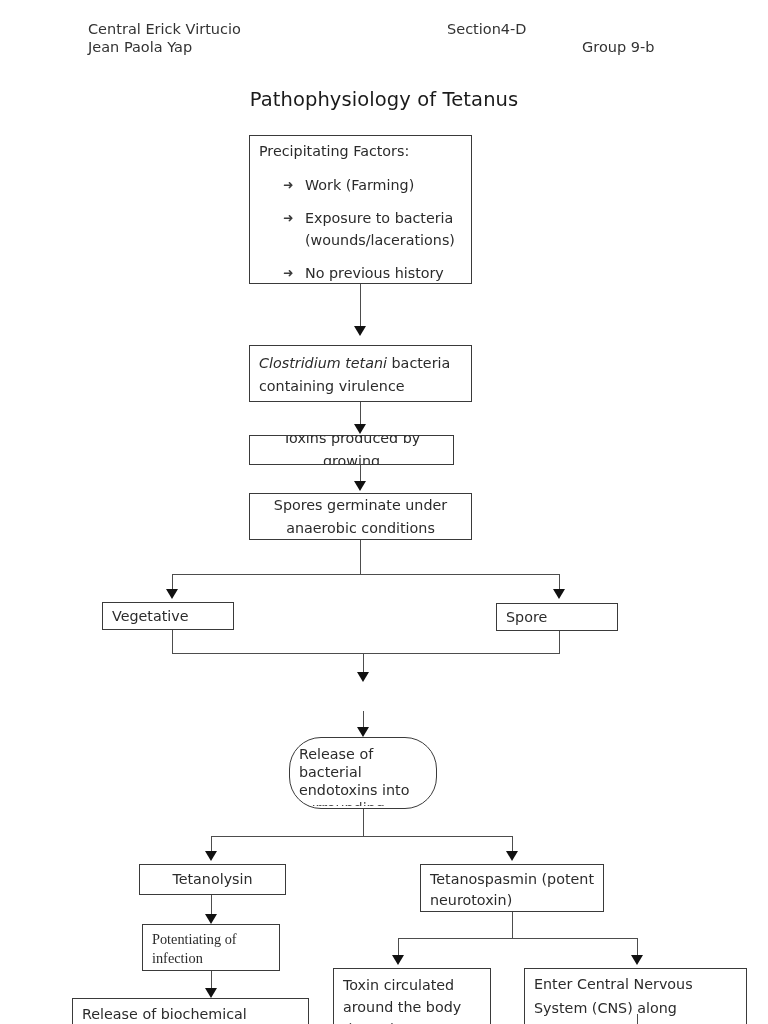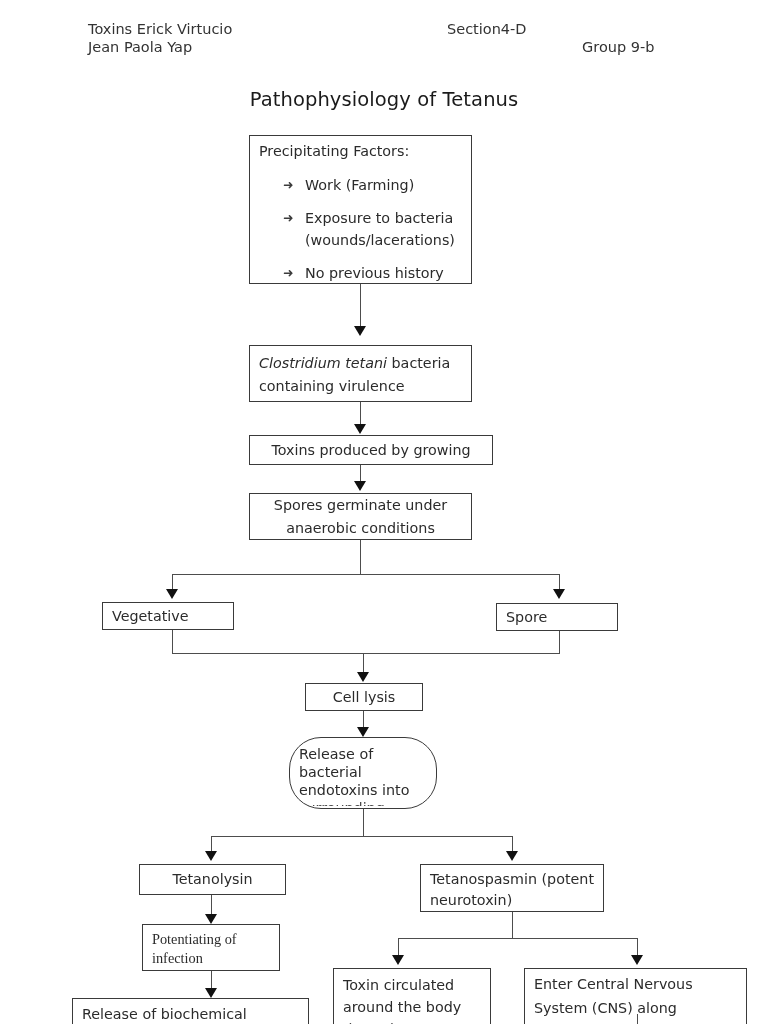--- a/index.html
+++ b/index.html
@@ -110,21 +110,21 @@
     border-left: 6.5px solid transparent;
     border-right: 6.5px solid transparent;
     border-top: 10px solid #111111;
   }
 </style>
 </head>
 <body>
 
 <div class="page">
 
-  <div class="hdr hdr-name1">Toxins Erick Virtucio</div>
+  <div class="hdr hdr-name1">Central Erick Virtucio</div>
   <div class="hdr hdr-name2">Jean Paola Yap</div>
   <div class="hdr hdr-sec">Section4-D</div>
   <div class="hdr hdr-grp">Group 9-b</div>
 
   <div class="title">Pathophysiology of Tetanus</div>
 
   <div class="box" style="left:249px; top:135px; width:223px; height:149px;">
     <div>Precipitating Factors:</div>
     <ul class="bullets">
       <li>
@@ -146,21 +146,21 @@
   <div class="vline" style="left:360px; top:284px; height:46px;"></div>
   <div class="arrow" style="left:353.5px; top:326px;"></div>
 
   <div class="box" style="left:249px; top:345px; width:223px; height:57px; padding-top:6px;">
     <span class="ital">Clostridium tetani</span><span>  bacteria containing virulence plasmids enter wound</span>
   </div>
 
   <div class="vline" style="left:360px; top:402px; height:28px;"></div>
   <div class="arrow" style="left:353.5px; top:424px;"></div>
 
-  <div class="box center vcenter" style="left:249px; top:435px; width:244px; height:30px;">
+  <div class="box center vcenter" style="left:249px; top:435px; width:205px; height:30px;">
     <span>Toxins produced by growing</span>
   </div>
 
   <div class="vline" style="left:360px; top:465px; height:23px;"></div>
   <div class="arrow" style="left:353.5px; top:481px;"></div>
 
   <div class="box center vcenter" style="left:249px; top:493px; width:223px; height:47px;">
     <span>Spores germinate under anaerobic conditions</span>
   </div>
 
@@ -178,23 +178,20 @@
   <div class="box vcenter" style="left:496px; top:603px; width:122px; height:28px;">
     <span>Spore</span>
   </div>
 
   <div class="vline" style="left:172px; top:630px; height:24px;"></div>
   <div class="vline" style="left:559px; top:631px; height:23px;"></div>
   <div class="hline" style="left:172px; top:653px; width:388px;"></div>
   <div class="vline" style="left:363px; top:653px; height:22px;"></div>
   <div class="arrow" style="left:357px; top:672px;"></div>
 
-  <div class="box center vcenter" style="left:305px; top:683px; width:118px; height:28px;">
-    <span>Cell lysis</span>
-  </div>
 
   <div class="vline" style="left:363px; top:711px; height:20px;"></div>
   <div class="arrow" style="left:357px; top:727px;"></div>
 
   <div class="box" style="left:289px; top:737px; width:148px; height:72px; line-height:18px; padding-top:7px;border-radius:32px;">
     <span>Release of bacterial endotoxins into</span>
     <span class="clip-line">surrounding tissue</span>
   </div>
 
   <div class="vline" style="left:363px; top:809px; height:28px;"></div>

